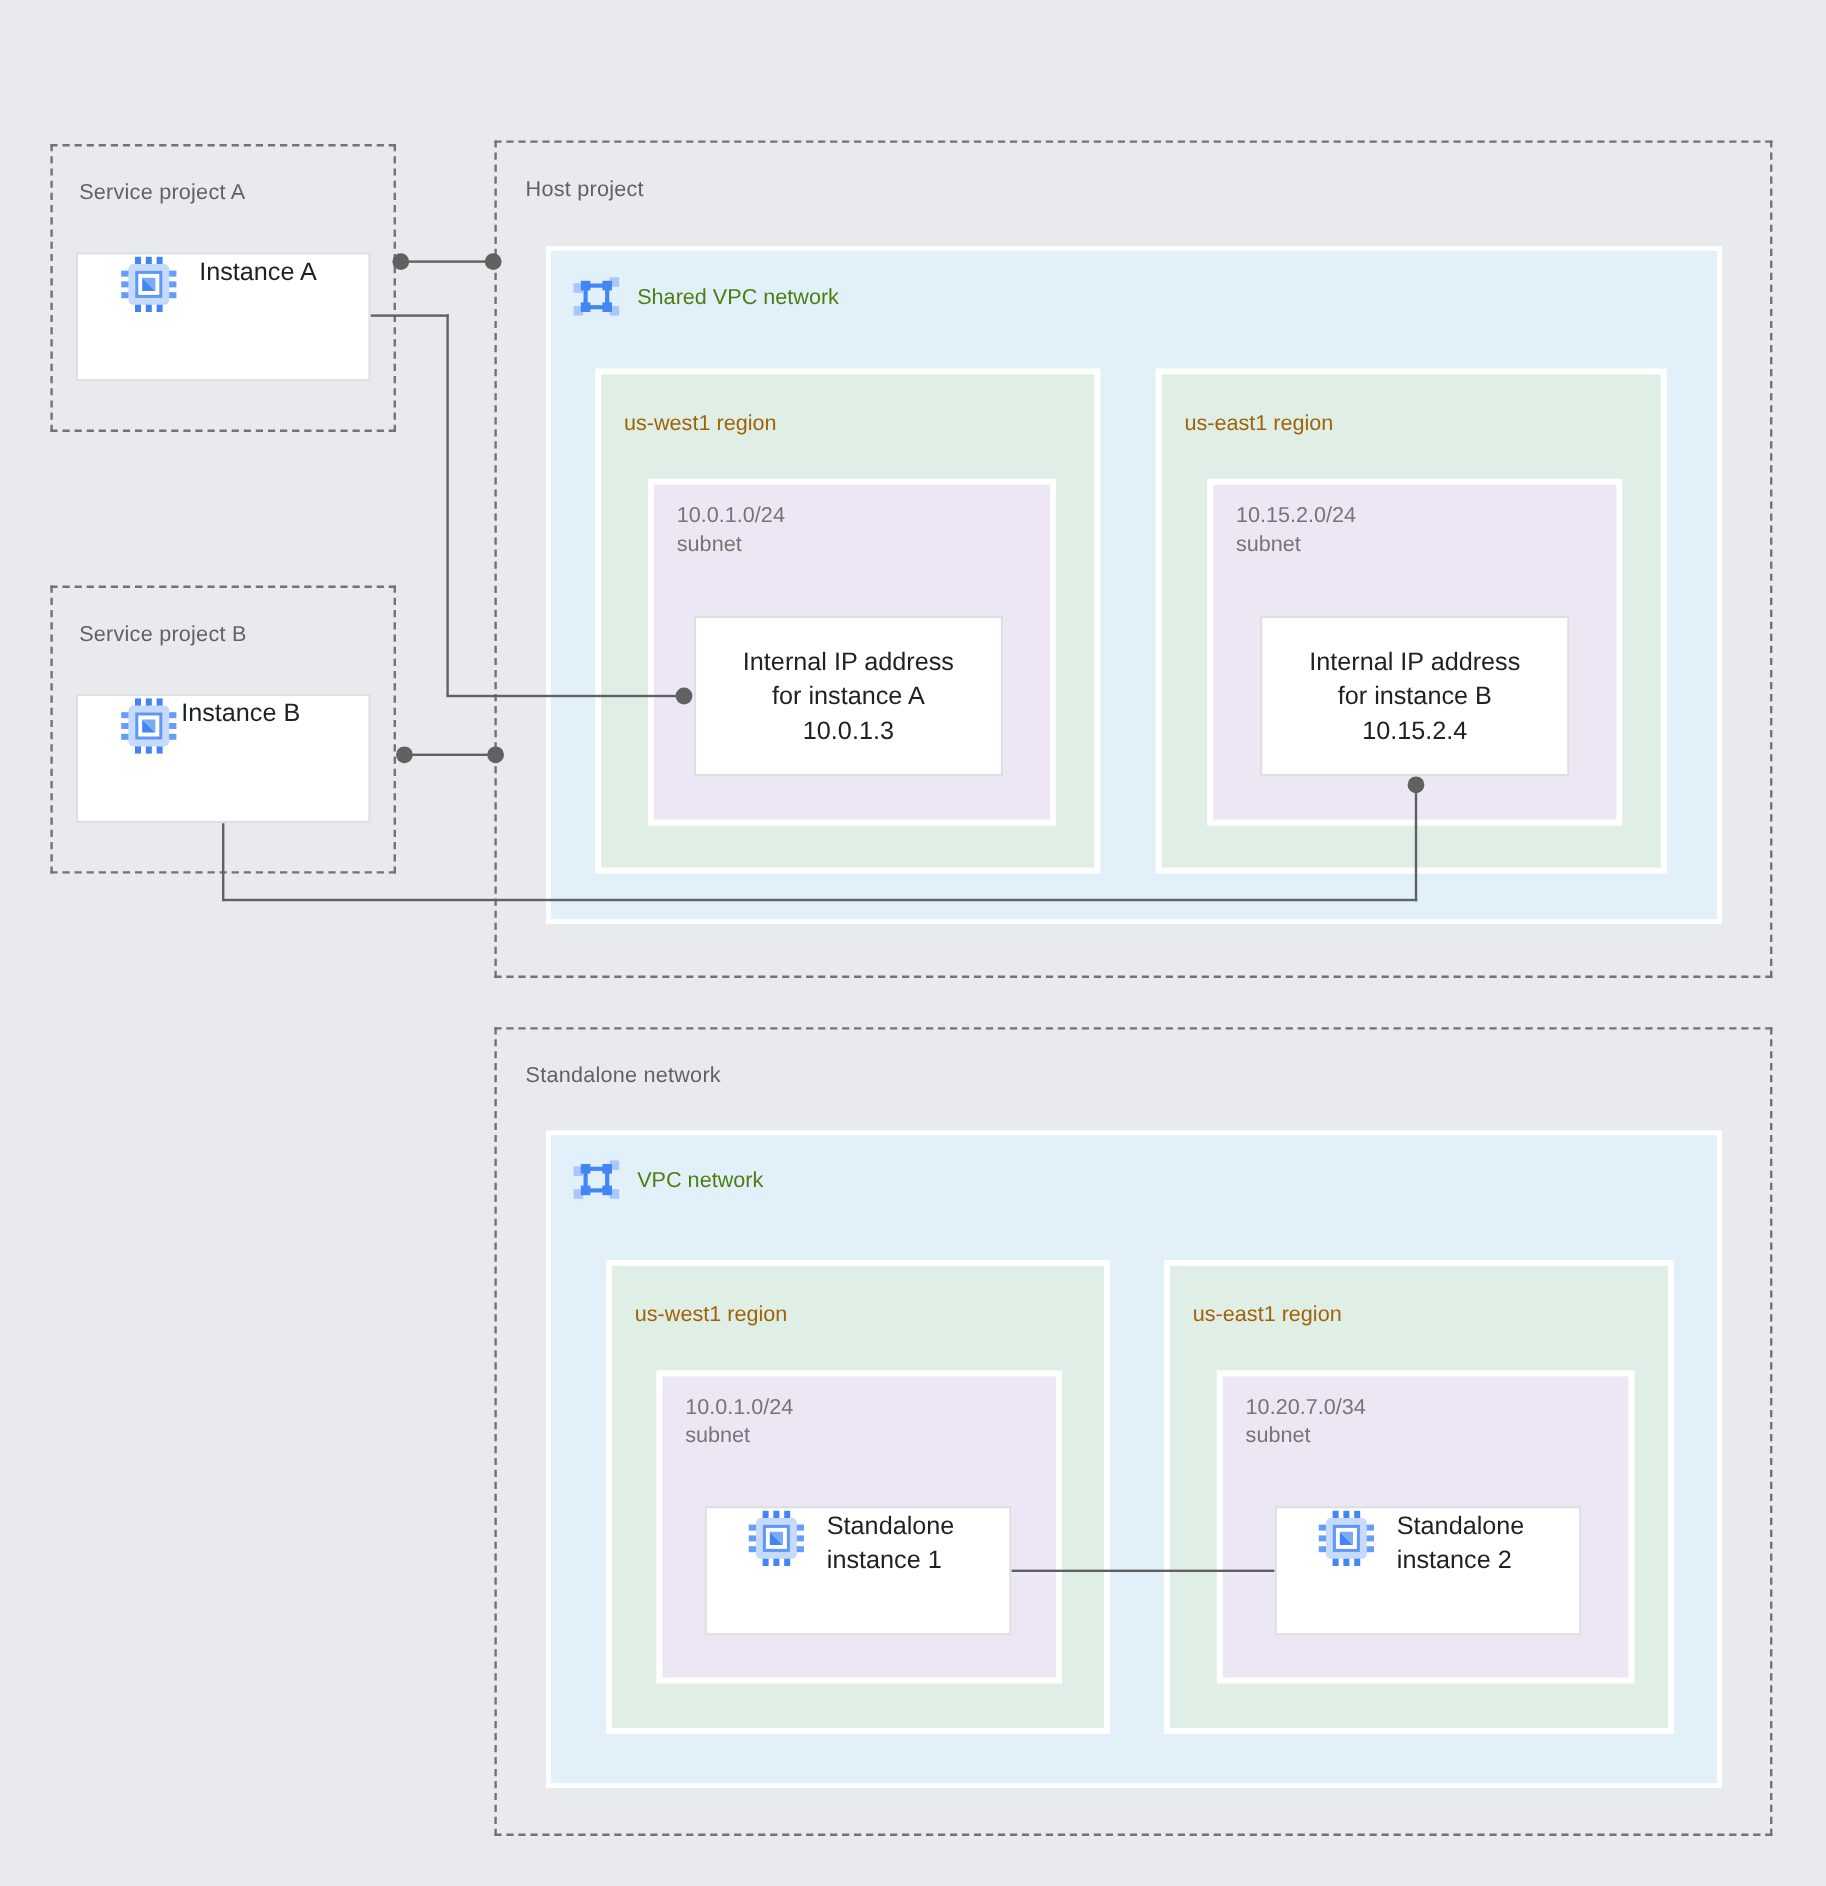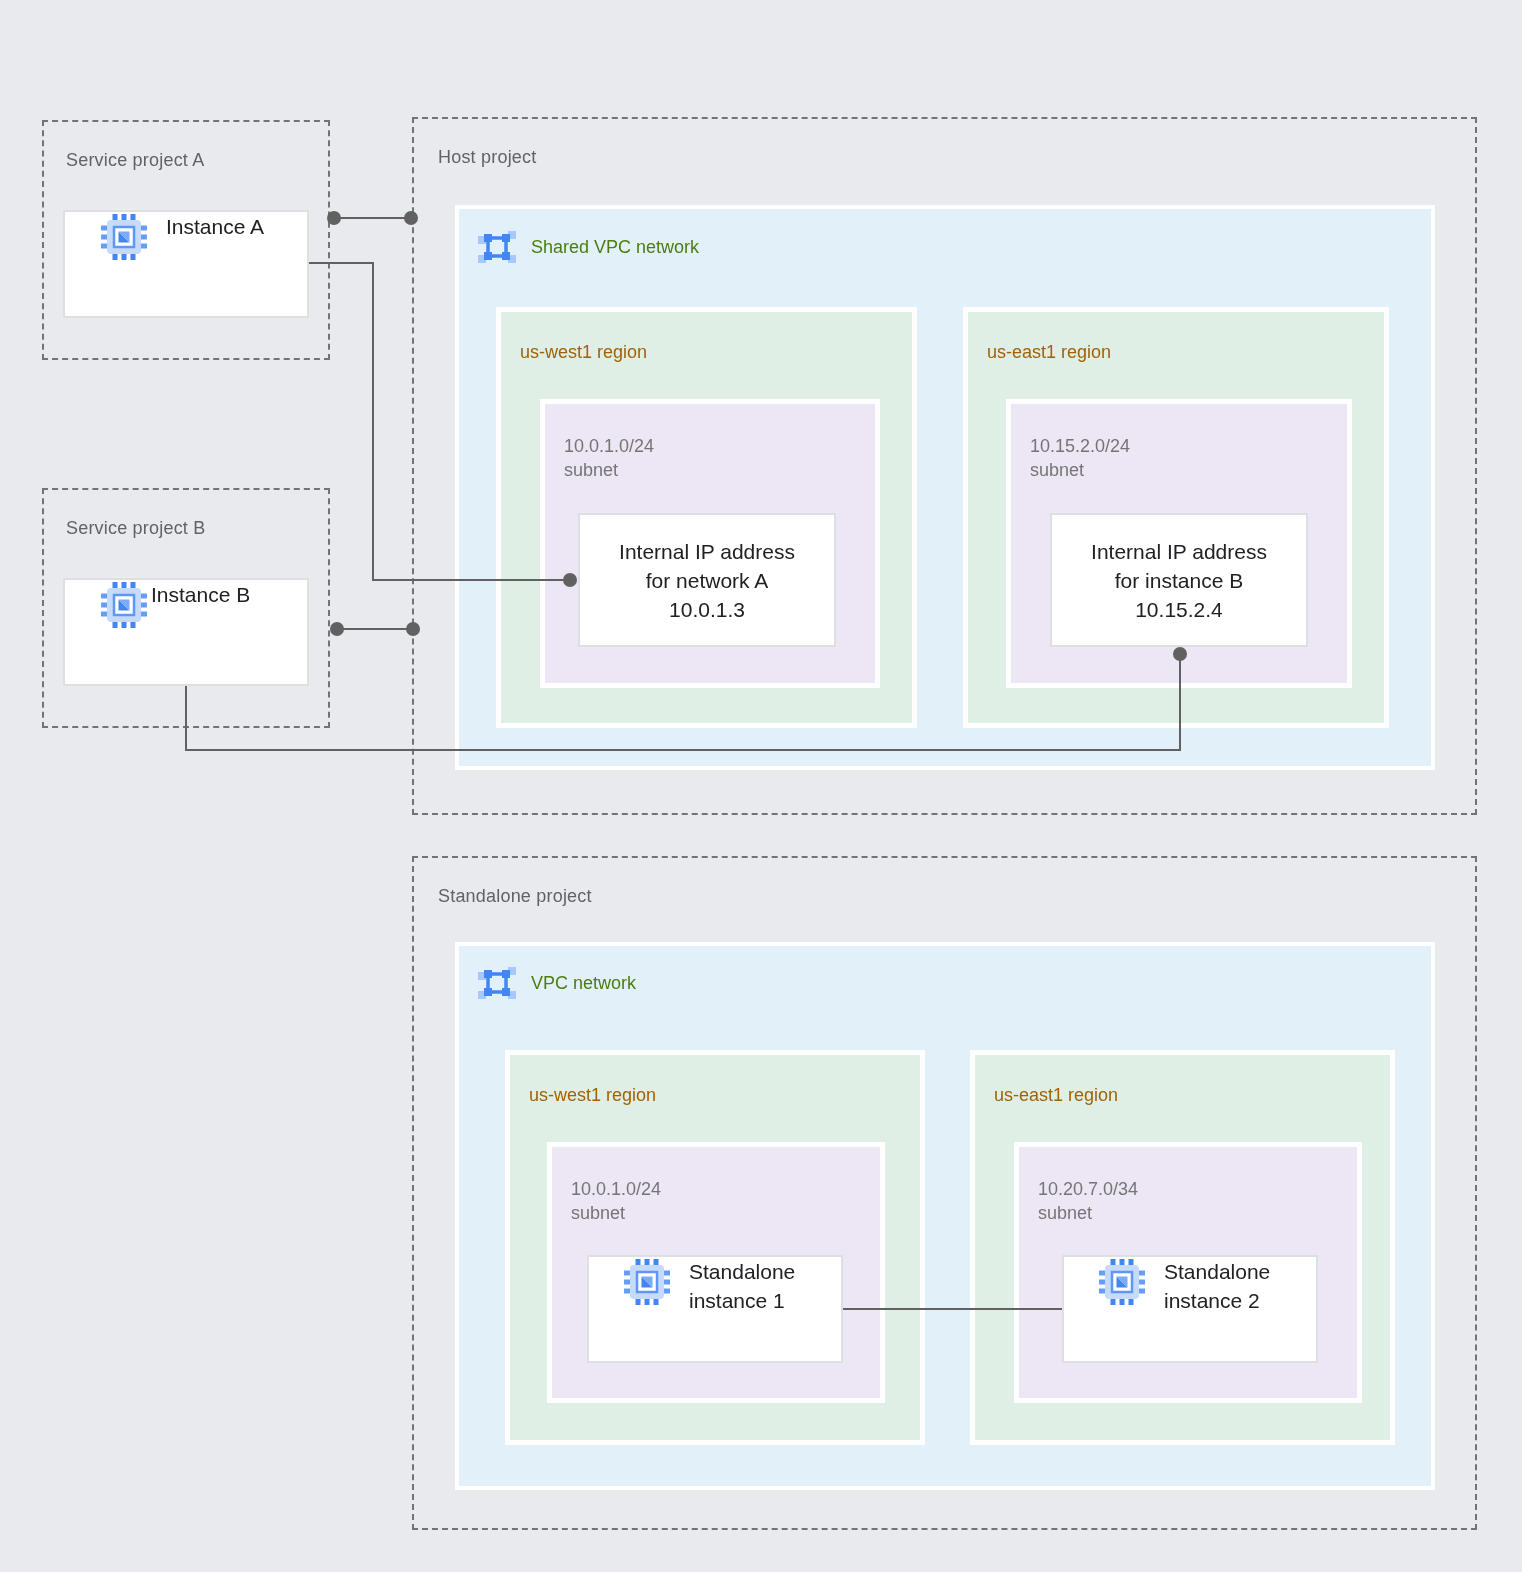--- a/index.html
+++ b/index.html
@@ -13,21 +13,21 @@
   
   .proj-box { position:absolute; border:2px dashed #6F7478; background:transparent; }
   .proj-label { position:absolute; font-size:18px; color:#5F6368; letter-spacing:.2px; }
 
   
   .net-box    { position:absolute; background:#E2F1F9; border:4px solid #FFFFFF; }
   .region-box { position:absolute; background:#DFEFE6; border:5px solid #FFFFFF; }
   .subnet-box { position:absolute; background:#ECE6F5; border:5px solid #FFFFFF; }
 
   .region-label { position:absolute; left:19px; top:30px; font-size:18px; color:#a16207; }
-  .subnet-label { position:absolute; left:19px; top:30px; font-size:18px; color:#757575; line-height:24px; }
+  .subnet-label { position:absolute; left:19px; top:13px; font-size:18px; color:#757575; line-height:24px; }
   .subnet-label span { display:block; }
 
   
   .card { position:absolute; background:#FFFFFF; border:2px solid #DDDFE2; }
   .ip-card { display:flex; align-items:center; justify-content:center; text-align:center; }
   .ip-card .lines { font-size:21px; color:#202124; line-height:29px; }
   .ip-card .lines span { display:block; }
 
   .inst-card { display:flex; align-items:flex-start; }
   .inst-label { font-size:21px; color:#202124; line-height:29px; }
@@ -137,21 +137,21 @@
   </div>
   <div class="subnet-box" style="left:540px; top:399px; width:340px; height:289px;">
     <div class="subnet-label">
       <span>10.0.1.0/24</span>
       <span>subnet</span>
     </div>
   </div>
   <div class="card ip-card" style="left:578px; top:513px; width:258px; height:134px;">
     <div class="lines">
       <span>Internal IP address</span>
-      <span>for network A</span>
+      <span>for instance A</span>
       <span>10.0.1.3</span>
     </div>
   </div>
 
   <div class="region-box" style="left:963px; top:307px; width:426px; height:421px;">
     <div class="region-label">us-east1 region</div>
   </div>
   <div class="subnet-box" style="left:1006px; top:399px; width:346px; height:289px;">
     <div class="subnet-label">
       <span>10.15.2.0/24</span>
@@ -160,21 +160,21 @@
   </div>
   <div class="card ip-card" style="left:1050px; top:513px; width:258px; height:134px;">
     <div class="lines">
       <span>Internal IP address</span>
       <span>for instance B</span>
       <span>10.15.2.4</span>
     </div>
   </div>
 
   <div class="proj-box" style="left:412px; top:856px; width:1065px; height:674px;">
-    <div class="proj-label" style="left:24px; top:28px;">Standalone project</div>
+    <div class="proj-label" style="left:24px; top:28px;">Standalone network</div>
   </div>
 
   <div class="net-box" style="left:455px; top:942px; width:980px; height:548px;"></div>
   <div class="net-head" style="left:477px; top:963px;">
     <svg class="icon" width="40" height="40" viewBox="0 0 40 40">
       <rect x="11" y="11" width="18" height="18" fill="none" stroke="#4285F4" stroke-width="3.5"></rect>
       <rect x="1" y="9" width="8" height="8" fill="#A8C7FA"></rect>
       <rect x="31" y="4" width="8" height="8" fill="#A8C7FA"></rect>
       <rect x="1" y="28" width="8" height="8" fill="#A8C7FA"></rect>
       <rect x="31" y="28" width="8" height="8" fill="#A8C7FA"></rect>

